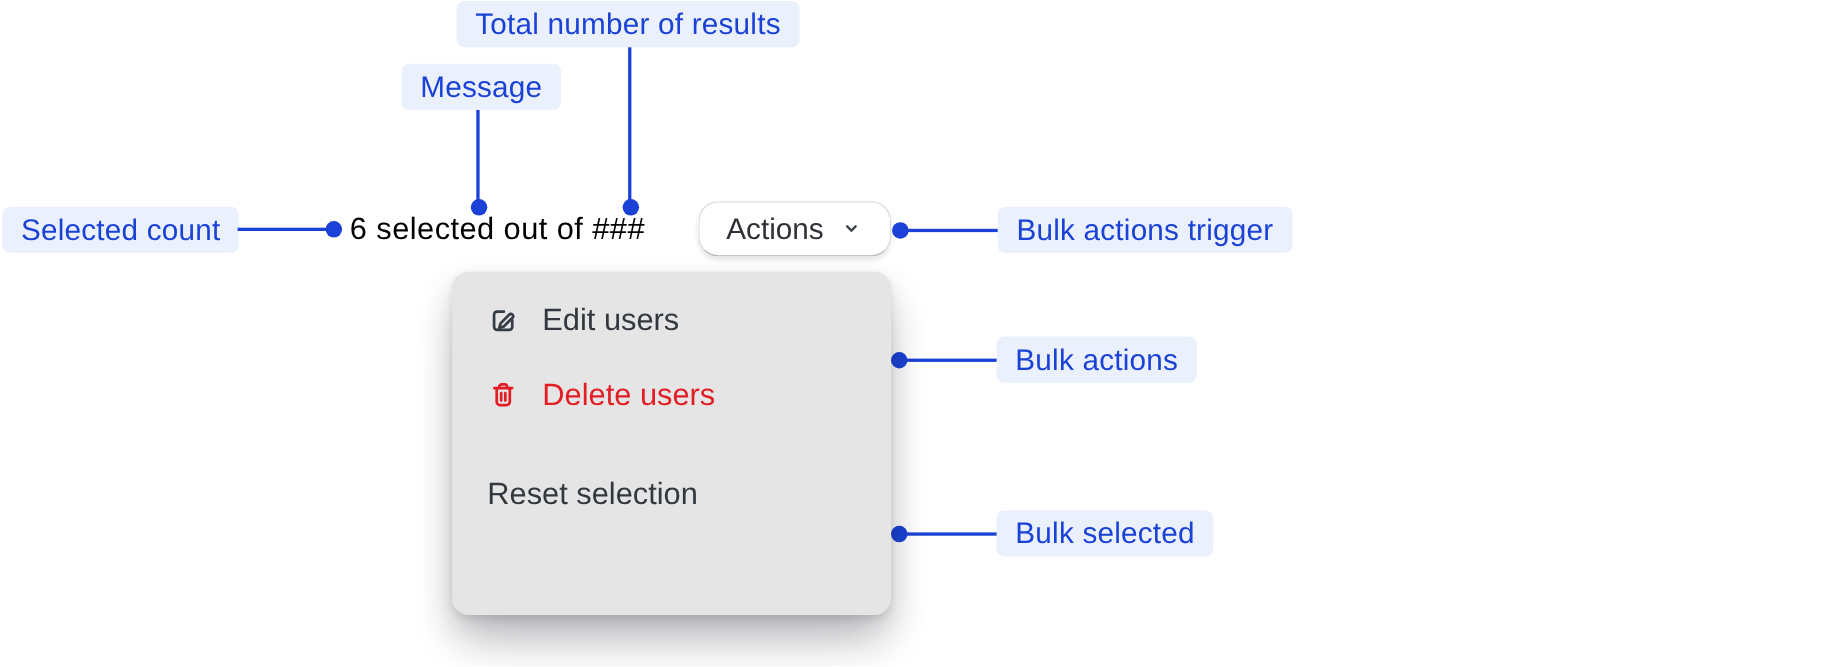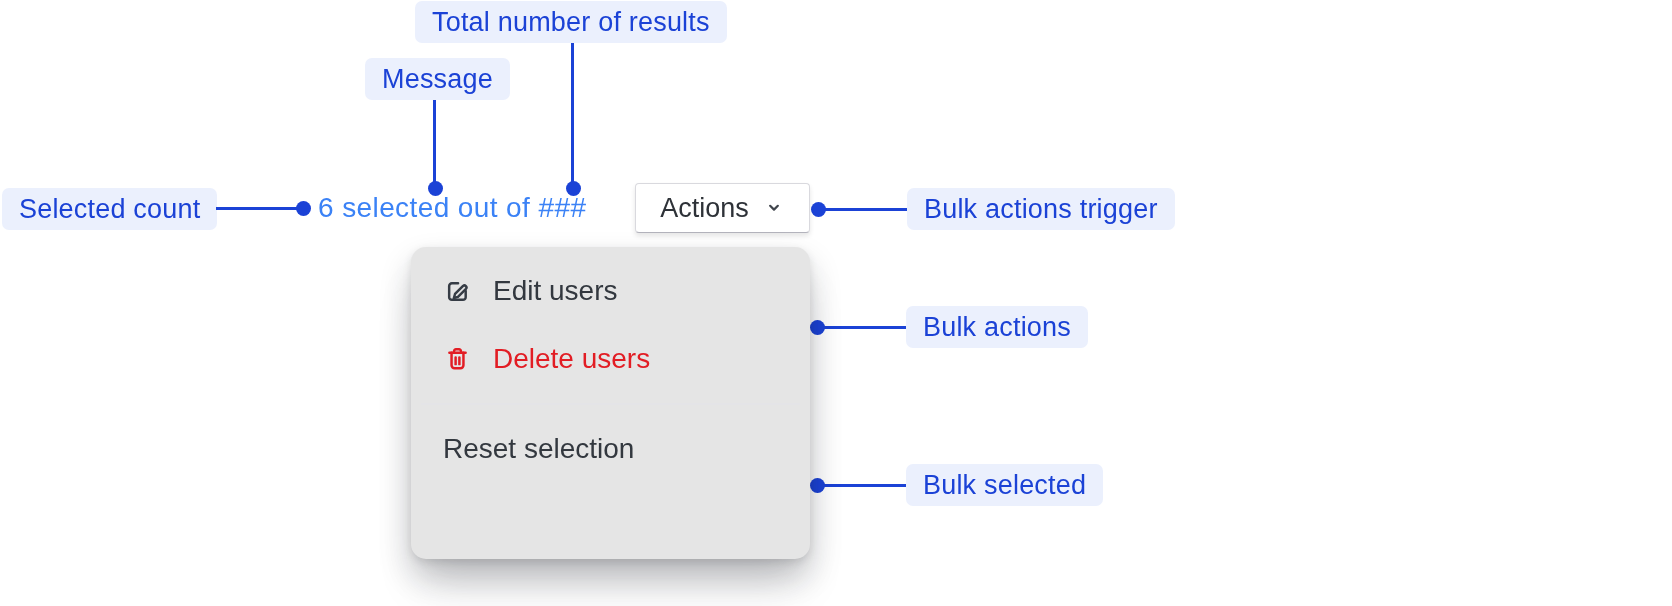--- a/index.html
+++ b/index.html
@@ -13,28 +13,28 @@
     padding:0 17px;border-radius:7px;background:#ebf0fd;color:#1b42d6;
     font-size:27px;font-weight:500;letter-spacing:.2px;white-space:nowrap;
   }
   
   .hline,.vline{position:absolute;background:#1b42d6;}
   .hline{height:3px;}
   .vline{width:3px;}
   .dot{position:absolute;width:15px;height:15px;border-radius:50%;background:#1b42d6;}
   
   .sel-message{
-    position:absolute;left:318px;top:192px;font-size:28px;color:#3b82f6;letter-spacing:.4px;
+    position:absolute;left:318px;top:192px;font-size:28px;color:#000000;letter-spacing:.4px;
   }
   
   .actions-btn{
     position:absolute;left:635px;top:183px;width:175px;height:50px;box-sizing:border-box;
     display:flex;align-items:center;justify-content:center;gap:14px;
     background:#ffffff;border:1.5px solid #d9d9de;border-bottom-color:#b3b3bc;
-    border-radius:4px;box-shadow:0 3px 5px rgba(0,0,0,.10);
+    border-radius:18px;box-shadow:0 3px 5px rgba(0,0,0,.10);
     font-size:27px;font-weight:500;color:#2e3238;cursor:pointer;
   }
   .actions-btn svg{display:block;}
   
   .menu-panel{
     position:absolute;left:411px;top:247px;width:399px;height:312px;box-sizing:border-box;
     background:#e5e5e5;border-radius:15px;padding:10px 0;
     box-shadow:0 3px 8px rgba(0,0,0,.10), 0 16px 32px rgba(25,28,40,.20), 0 34px 46px -12px rgba(25,28,40,.18);
     display:flex;flex-direction:column;
   }

